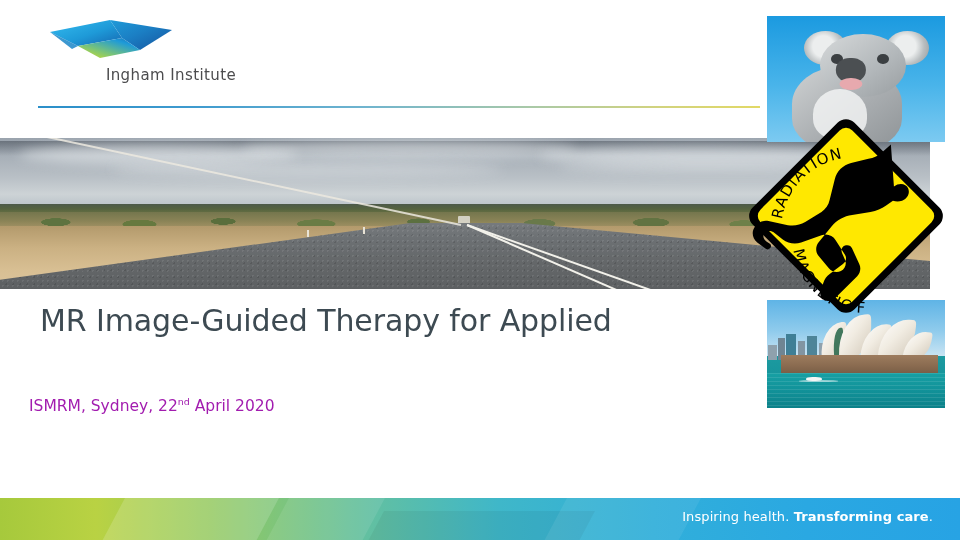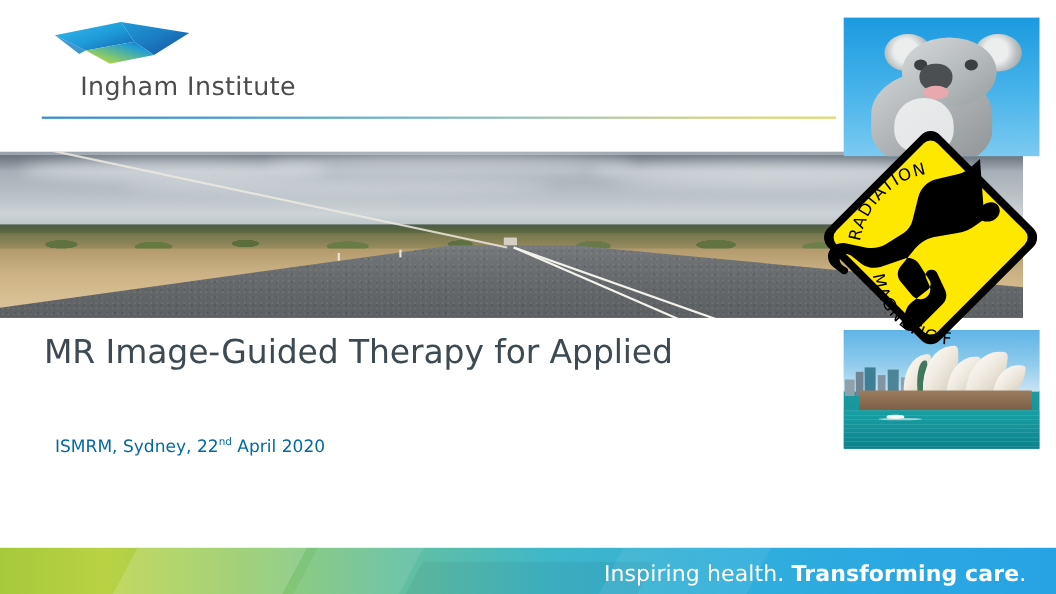--- a/index.html
+++ b/index.html
@@ -39,21 +39,21 @@
     top: 0px;
     width: 136px;
     height: 52px;
   }
   #logo-wordmark {
     position: absolute;
     left: 8px;
     top: 50px;
     width: 250px;
     text-align: center;
-    font-size: 23px;
+    font-size: 15px;
     letter-spacing: 0.4px;
     color: #4c4c4e;
     font-family: "DejaVu Sans", sans-serif;
     font-weight: 400;
     white-space: nowrap;
   }
   #logo-tagline {
     position: absolute;
     left: 8px;
     top: 76px;
@@ -332,25 +332,25 @@
     left: 41px;
     top: 372px;
     font-size: 15.5px;
     line-height: 20px;
     color: #1f7fc0;
     font-family: "DejaVu Sans", sans-serif;
     font-weight: 400;
   }
   #event-line {
     position: absolute;
-    left: 50px;
+    left: 29px;
     top: 396px;
     font-size: 15.5px;
     line-height: 20px;
-    color: #0369a1;
+    color: #a21caf;
     font-family: "DejaVu Sans", sans-serif;
     font-weight: 400;
   }
   #event-line sup {
     font-size: 9.5px;
     vertical-align: super;
     line-height: 0;
   }
 
   
@@ -387,21 +387,21 @@
   }
   .ft-facet.f4 {
     left: 60%; top: -40%; width: 14%; height: 180%;
     transform: skewX(-28deg);
     background: rgba(255,255,255,0.07);
   }
   #footer-tagline {
     position: absolute;
     right: 27px;
     top: 11px;
-    font-size: 20px;
+    font-size: 13px;
     color: #ffffff;
     font-family: "DejaVu Sans", sans-serif;
     white-space: nowrap;
     letter-spacing: 0.1px;
   }
   #footer-tagline .light { font-weight: 400; }
   #footer-tagline .bold  { font-weight: 700; }
 </style>
 </head>
 <body>

